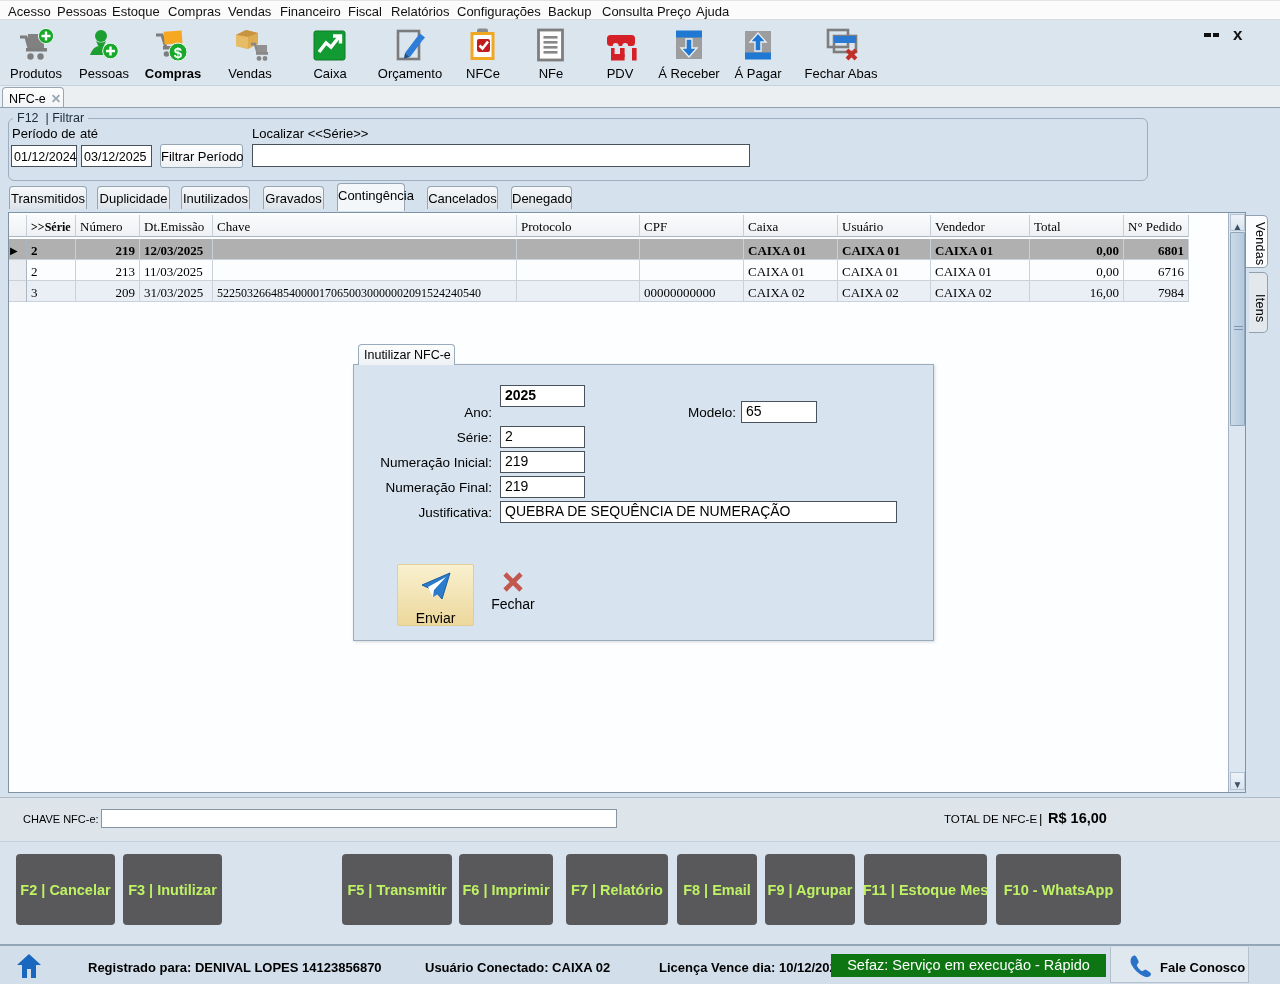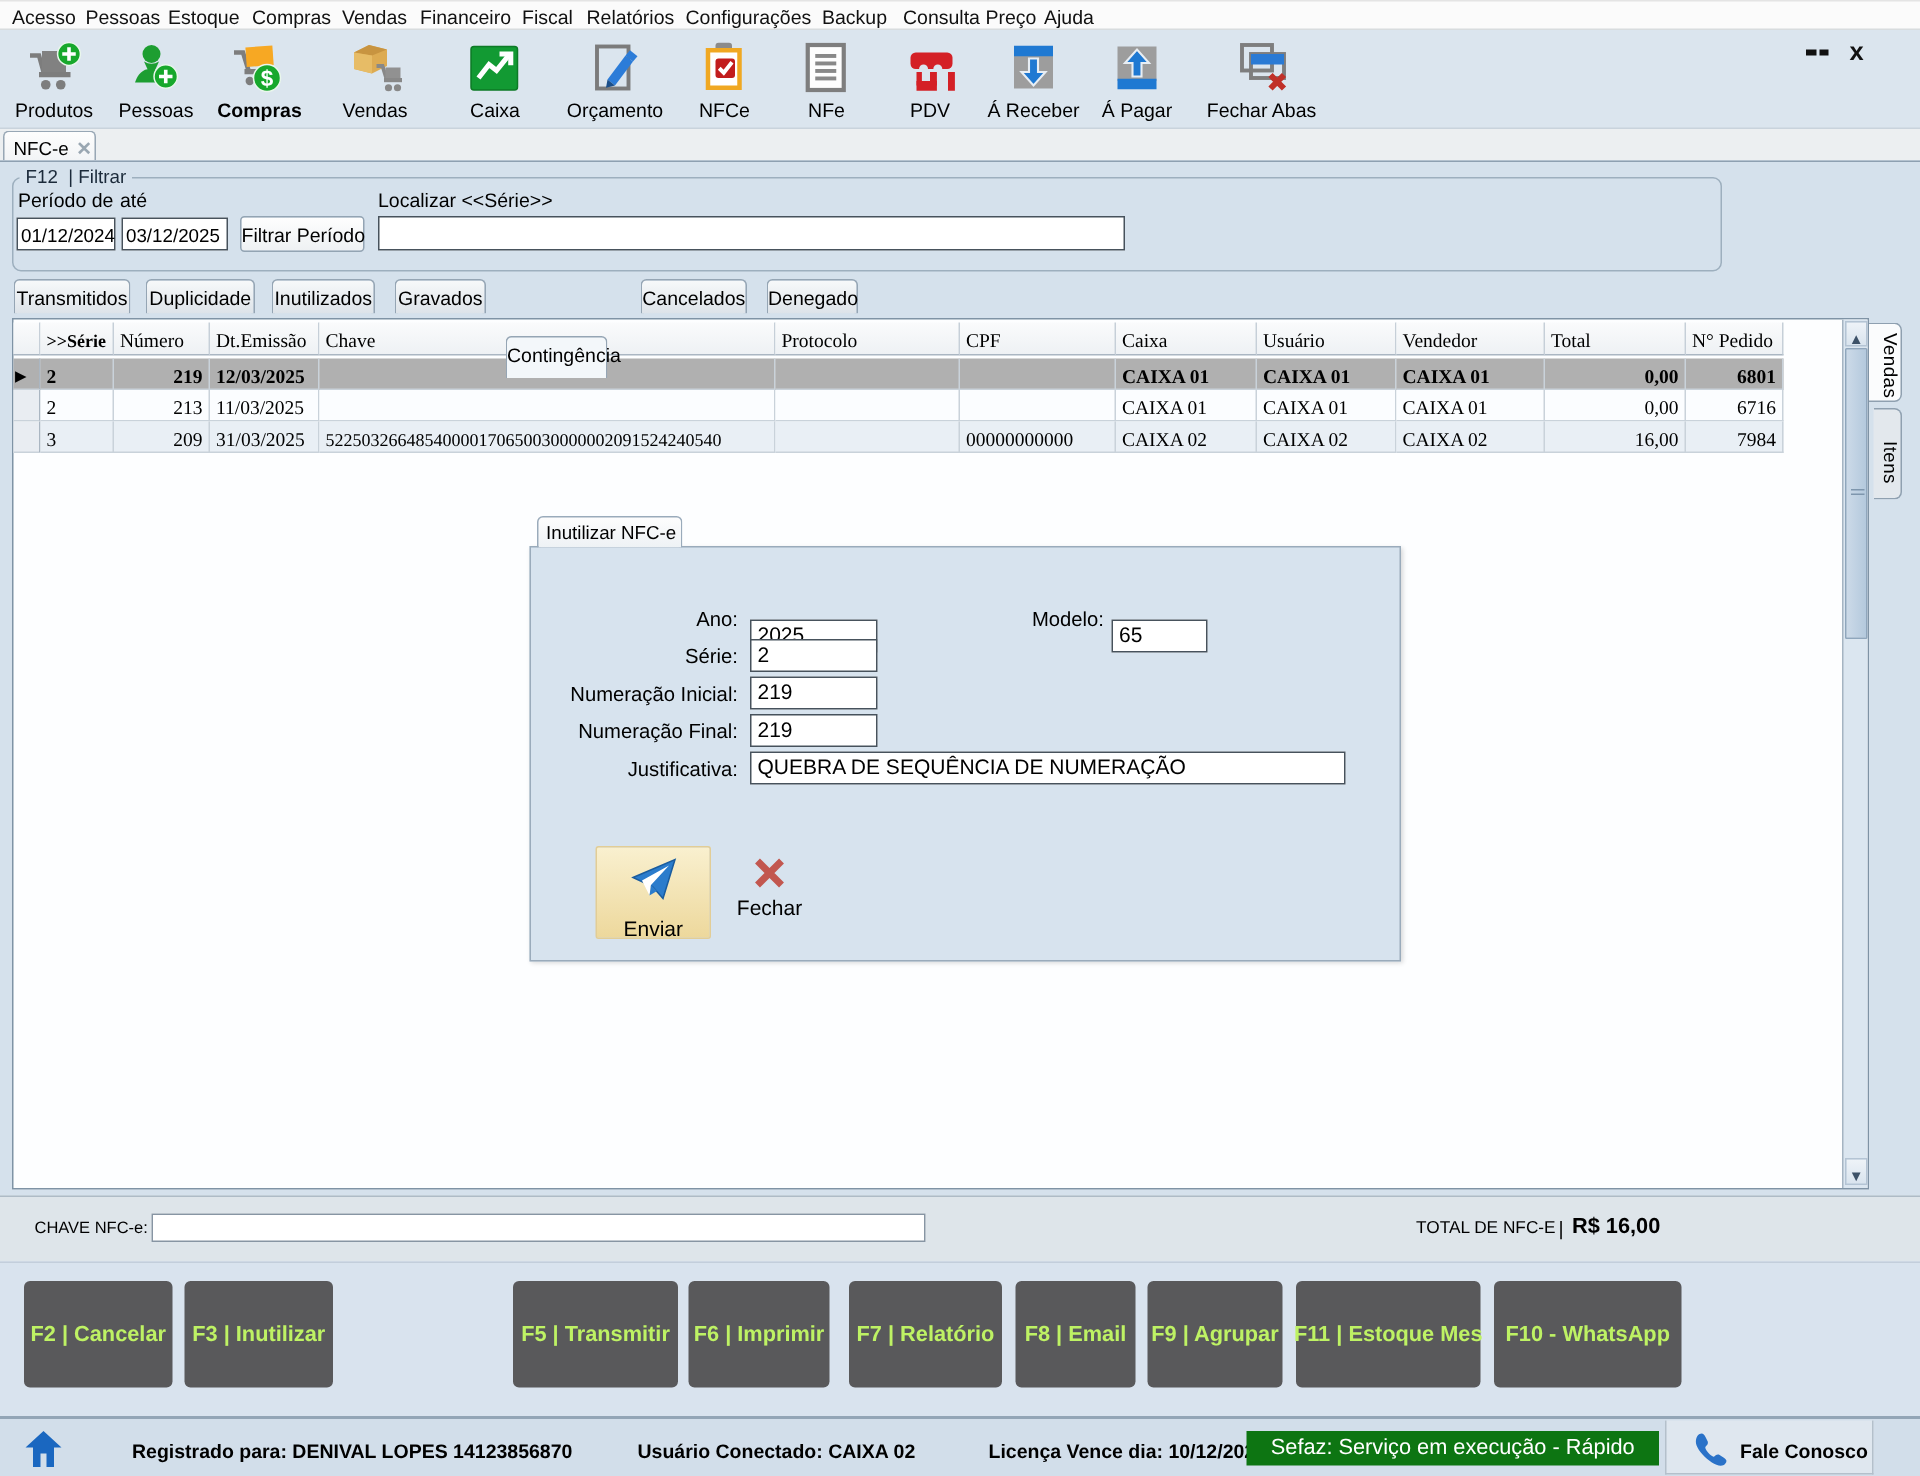--- a/index.html
+++ b/index.html
@@ -227,21 +227,21 @@
   <span class="flabel" style="left:252px; top:18px;">Localizar &lt;&lt;Série&gt;&gt;</span>
   <div class="tinput" style="left:11px; top:37px; width:66px; height:22px; padding-top:4px;">01/12/2024</div>
   <div class="tinput" style="left:81px; top:37px; width:71px; height:22px; padding-top:4px;">03/12/2025</div>
   <div id="btn-filtrar">Filtrar Período</div>
   <div class="tinput" style="left:252px; top:36px; width:498px; height:23px;"></div>
 
   <div class="ptab" style="left:9px; width:78px;">Transmitidos</div>
   <div class="ptab" style="left:97px; width:73px;">Duplicidade</div>
   <div class="ptab" style="left:181px; width:69px;">Inutilizados</div>
   <div class="ptab" style="left:263px; width:61px;">Gravados</div>
-  <div class="ptab sel" style="left:337px; width:68px;margin-top:41px;">Contingência</div>
+  <div class="ptab sel" style="left:337px; width:68px;">Contingência</div>
   <div class="ptab" style="left:427px; width:71px;">Cancelados</div>
   <div class="ptab" style="left:511px; width:61px;">Denegado</div>
 
   <div id="grid">
 <div class="gh" style="left:0px; width:18px; "></div>
 <div class="gh" style="left:18px; width:49px; font-weight:bold; font-size:12px; padding-top:5px;">&gt;&gt;Série</div>
 <div class="gh" style="left:67px; width:64px; ">Número</div>
 <div class="gh" style="left:131px; width:73px; ">Dt.Emissão</div>
 <div class="gh" style="left:204px; width:304px; ">Chave</div>
 <div class="gh" style="left:508px; width:123px; ">Protocolo</div>
@@ -296,23 +296,23 @@
         <div style="position:absolute; left:1px; top:559px; width:15px; height:18px; background:linear-gradient(#eef3f8,#d9e4ee); border:1px solid #b4c4d4; text-align:center;"><span style="font-size:10px; color:#3d5268; position:relative; top:1px;">▼</span></div>
       </div>
 </div>
 
   <div class="vtab" style="left:1246px; top:107px; width:22px; height:53px; background:#fbfcfd; padding-top:5px;">Vendas</div>
   <div class="vtab" style="left:1249px; top:164px; width:19px; height:61px; padding-top:12px;">Itens</div>
 
   <div id="modal">
     <div id="modal-tab">Inutilizar NFC-e</div>
     <span class="mlabel" style="right:441px; top:40px;">Ano:</span>
-    <div class="minput" style="left:146px; top:48px; width:85px;">2025</div>
+    <div class="minput" style="left:146px; top:20px; width:85px;font-weight:bold;">2025</div>
     <span class="mlabel" style="right:197px; top:40px;">Modelo:</span>
-    <div class="minput" style="left:387px; top:36px; width:64px;margin-top:12px;">65</div>
+    <div class="minput" style="left:387px; top:36px; width:76px;">65</div>
     <span class="mlabel" style="right:441px; top:65px;">Série:</span>
     <div class="minput" style="left:146px; top:61px; width:85px;">2</div>
     <span class="mlabel" style="right:441px; top:90px;">Numeração Inicial:</span>
     <div class="minput" style="left:146px; top:86px; width:85px;">219</div>
     <span class="mlabel" style="right:441px; top:115px;">Numeração Final:</span>
     <div class="minput" style="left:146px; top:111px; width:85px;">219</div>
     <span class="mlabel" style="right:441px; top:140px;">Justificativa:</span>
     <div class="minput" style="left:146px; top:136px; width:397px;">QUEBRA DE SEQUÊNCIA DE NUMERAÇÃO</div>
     <div id="btn-enviar">
       <svg width="40" height="36" viewBox="0 0 40 36" style="margin-top:4px;">

